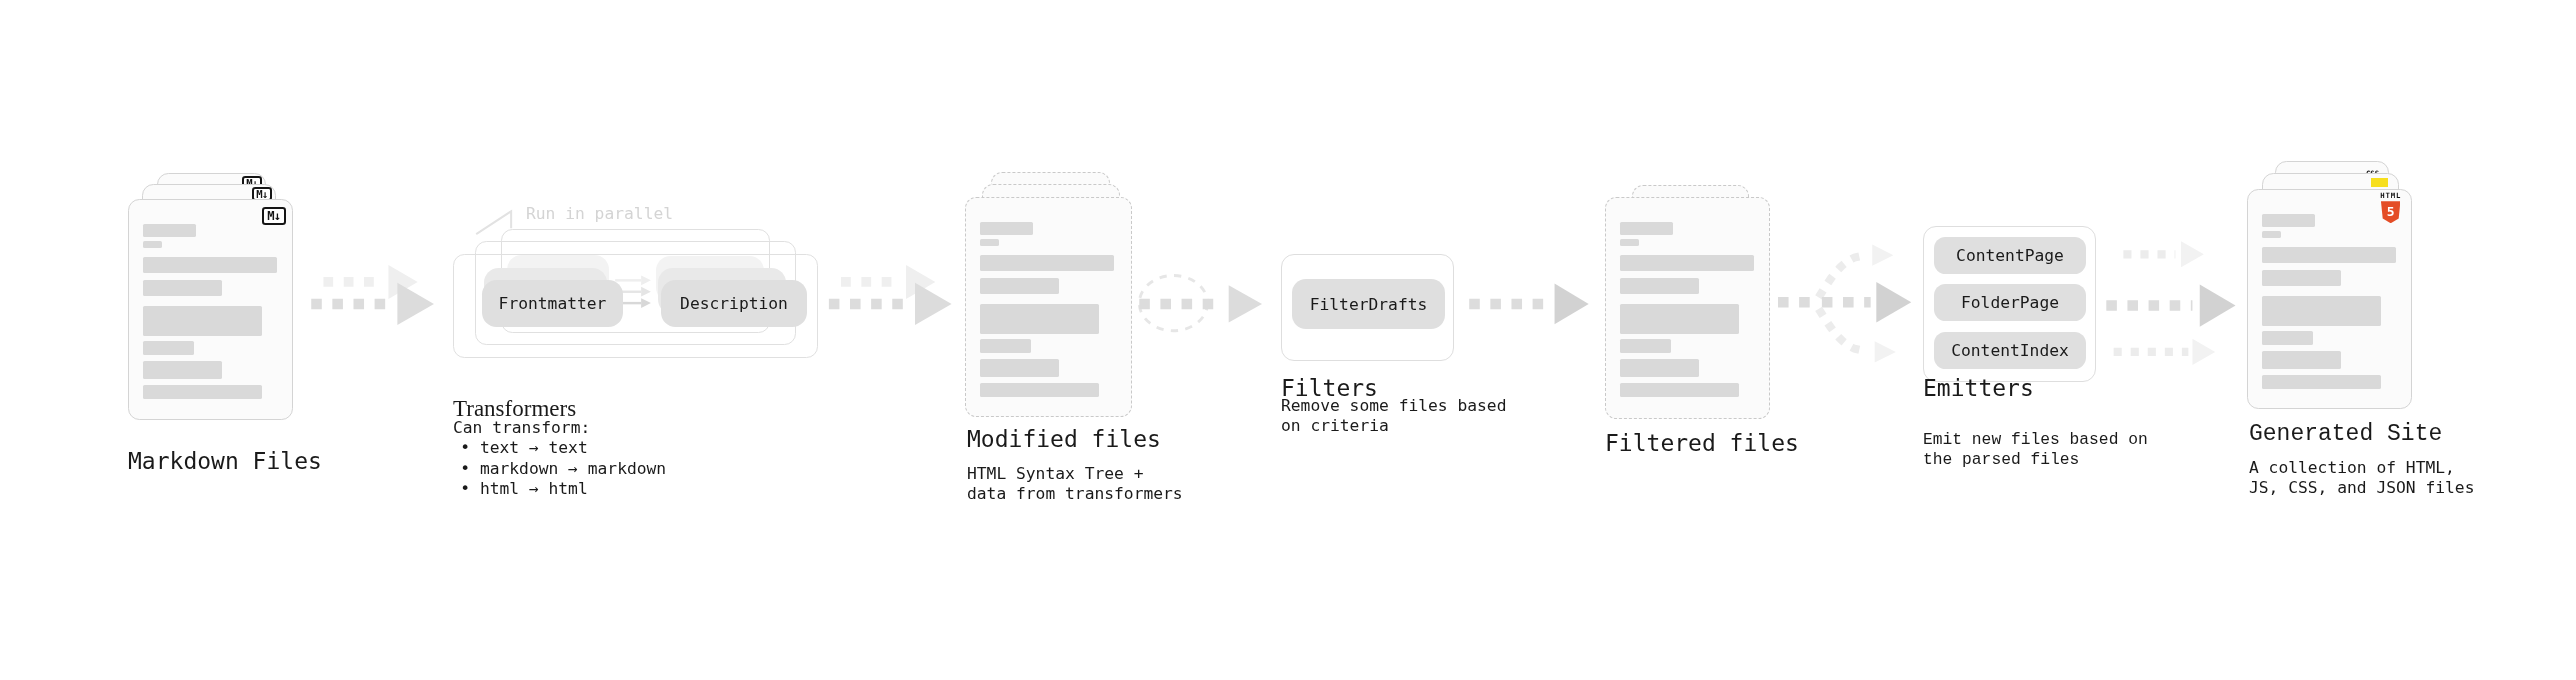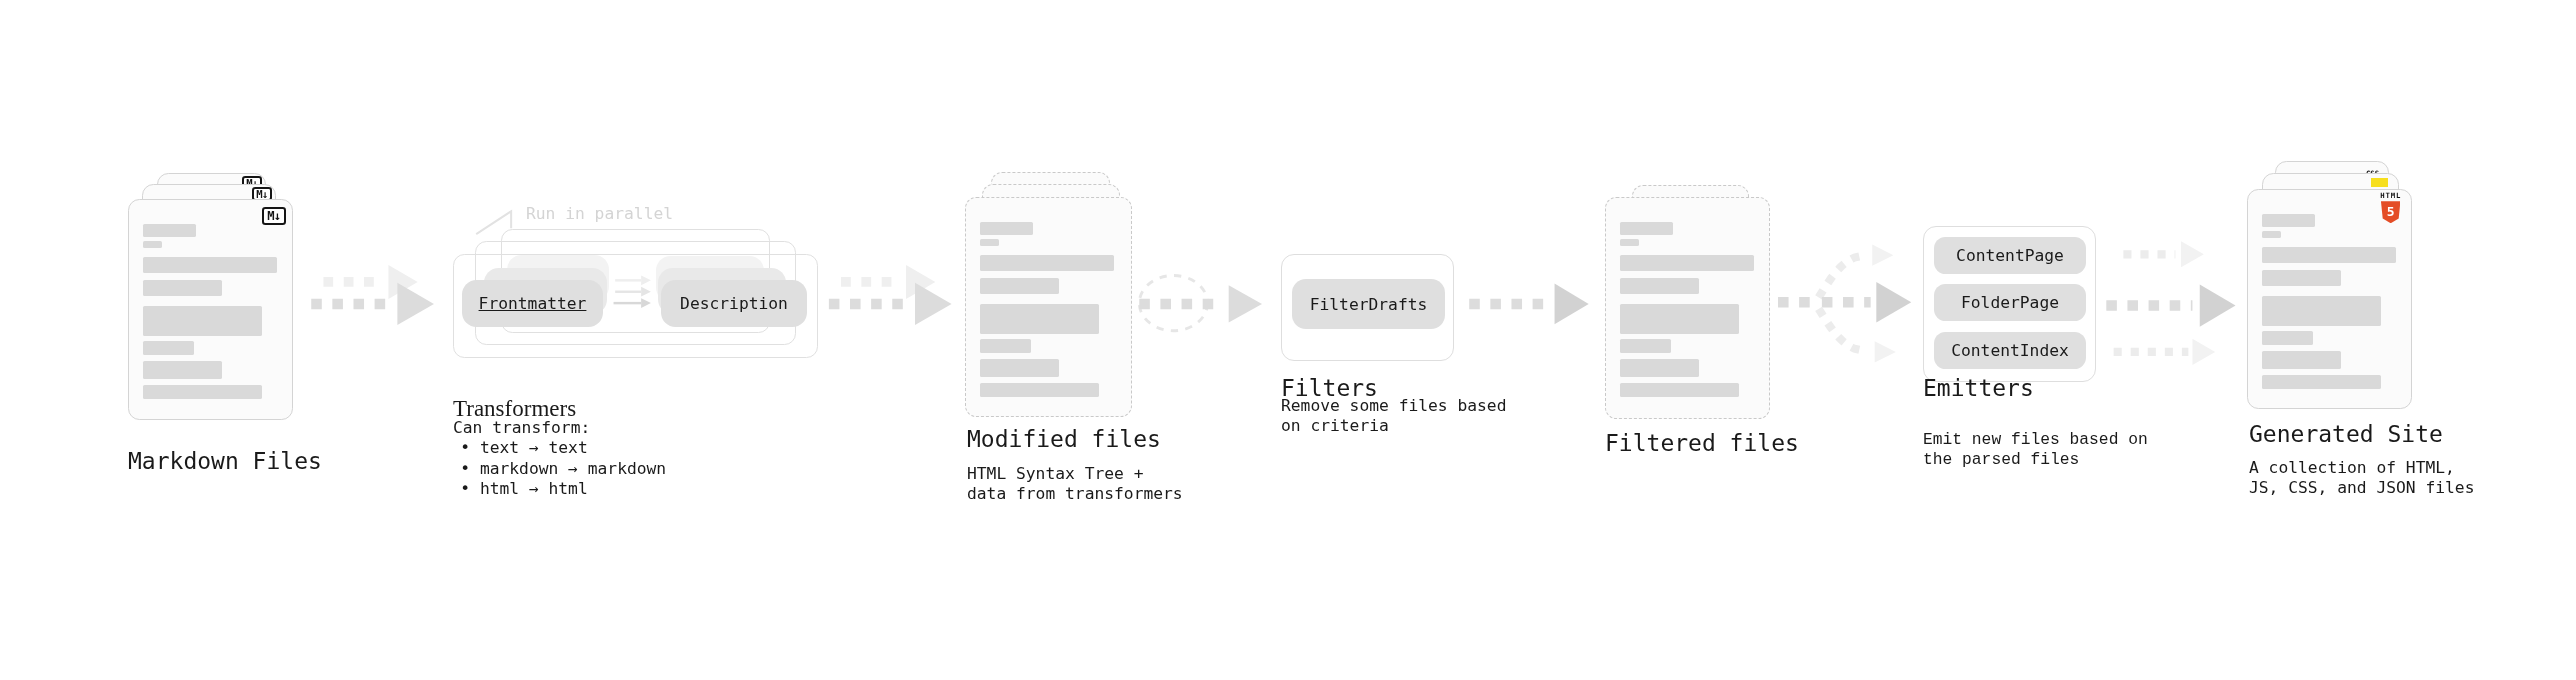--- a/index.html
+++ b/index.html
@@ -143,21 +143,21 @@
   </div>
 
   <div>
     <div class="note" style="left:526px;top:205px;">Run in parallel</div>
     <div class="frame" style="left:501px;top:229px;width:269px;height:104px;"></div>
     <div class="frame" style="left:475px;top:241px;width:321px;height:104px;"></div>
     <div class="frame" style="left:453px;top:254px;width:365px;height:104px;"></div>
 
     <div class="pill ghost2" style="left:507px;top:255px;width:102px;height:46px;"></div>
     <div class="pill ghost1" style="left:484px;top:268px;width:123px;height:46px;"></div>
-    <div class="pill" style="left:462px;top:280px;width:141px;height:47px;text-decoration:underline;">Frontmatter</div>
+    <div class="pill" style="left:482px;top:280px;width:141px;height:47px;">Frontmatter</div>
 
     <div class="pill ghost2" style="left:656px;top:256px;width:108px;height:46px;"></div>
     <div class="pill ghost1" style="left:658px;top:268px;width:128px;height:46px;"></div>
     <div class="pill" style="left:661px;top:280px;width:146px;height:47px;">Description</div>
 
     <div class="h" style="left:453px;top:397px;font-family:Liberation Serif, serif;">Transformers</div>
     <div class="desc" style="left:453px;top:418px;">
       <div>Can transform:</div>
       <div class="bullet">• text → text</div>
       <div class="bullet">• markdown → markdown</div>
@@ -245,21 +245,21 @@
         <i class="b b1"></i>
           <i class="b b2"></i>
           <i class="b b3"></i>
           <i class="b b4"></i>
         <i class="b b5"></i>
           <i class="b b6"></i>
           <i class="b b7"></i>
           <i class="b b8"></i>
       </div>
     </div>
-    <div class="h" style="left:2249px;top:422px;">Generated Site</div>
+    <div class="h" style="left:2249px;top:422px;font-family:Liberation Mono, monospace;">Generated Site</div>
     <div class="desc" style="left:2249px;top:458px;">
       <div>A collection of HTML,</div>
       <div>JS, CSS, and JSON files</div>
     </div>
   </div>
 
 </div>
 
 
 </body></html>

